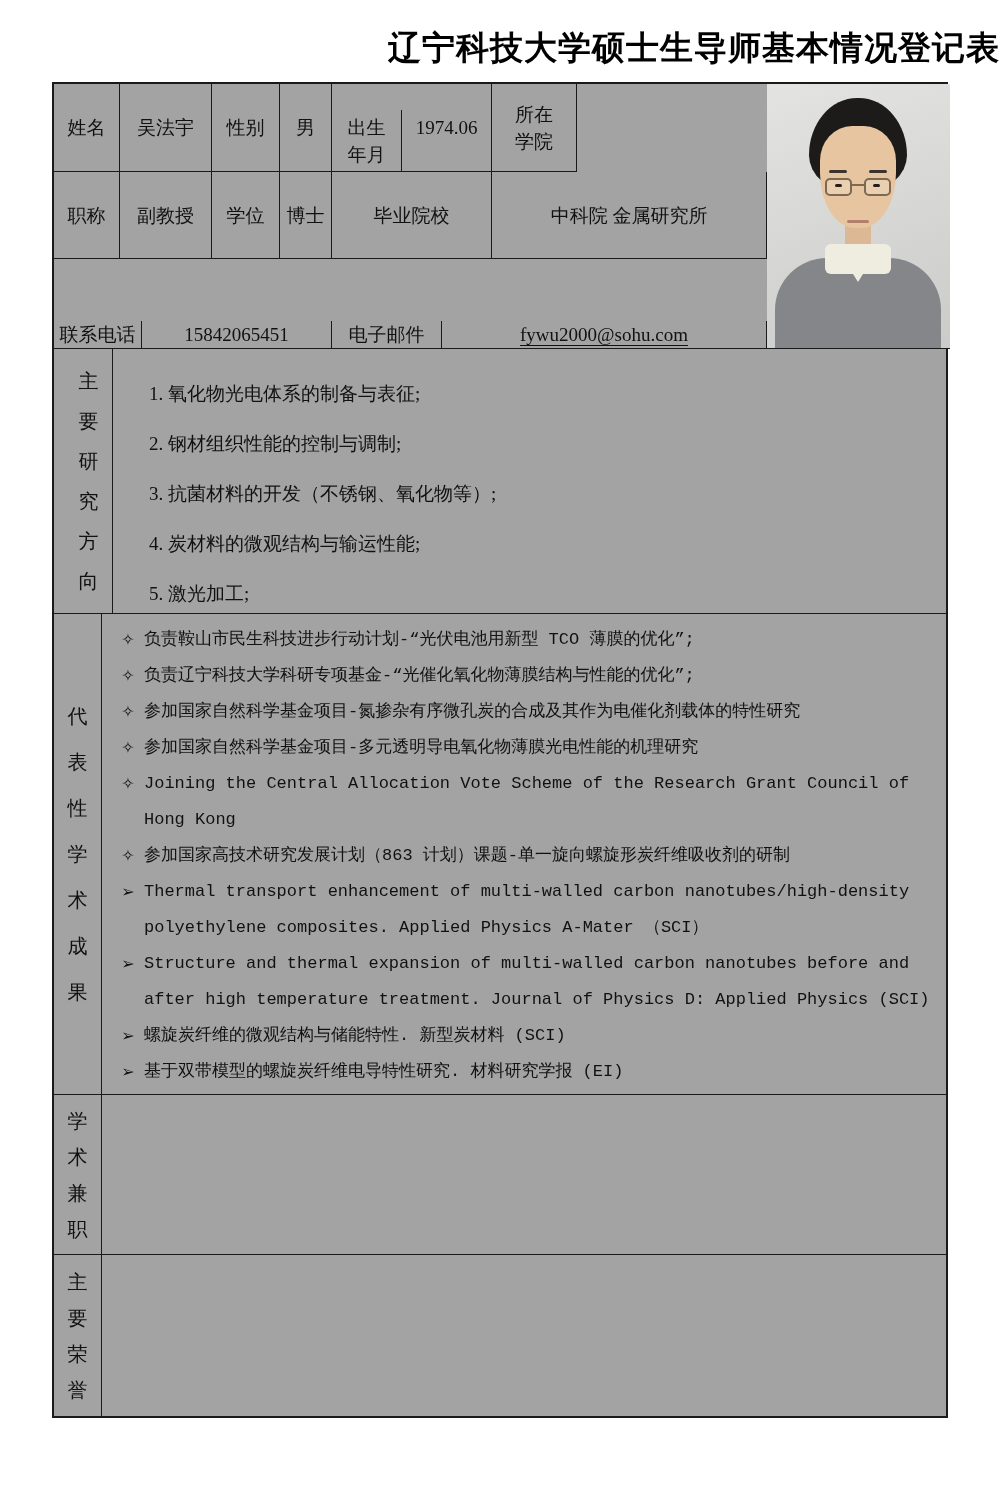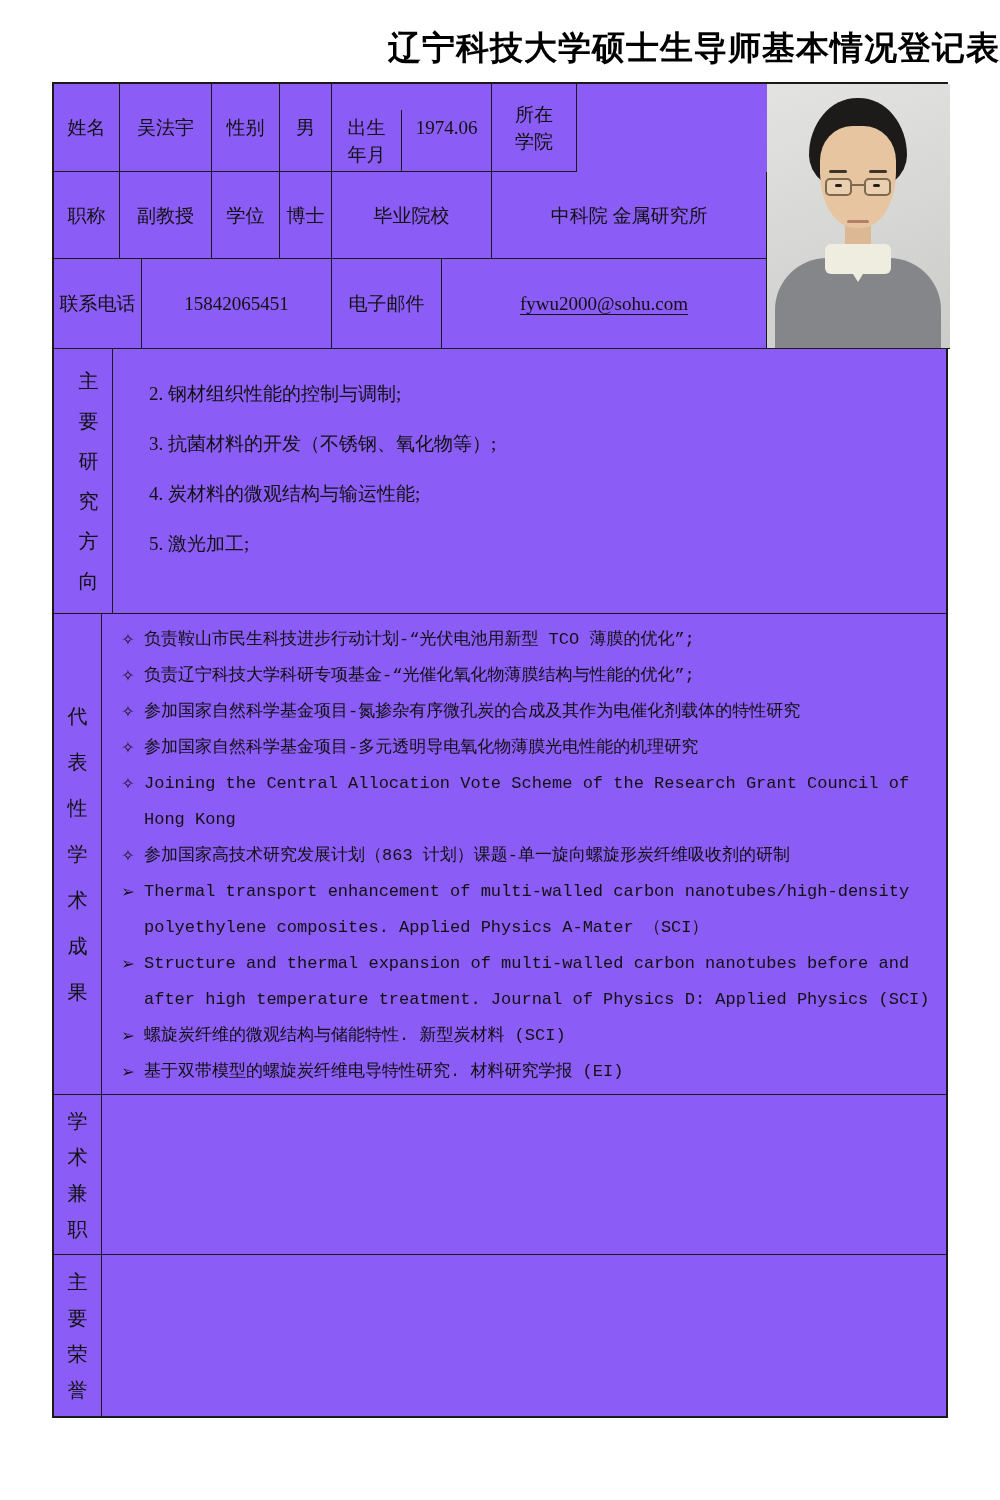--- a/index.html
+++ b/index.html
@@ -18,28 +18,28 @@
     letter-spacing: 1px;
     color: #000;
   }
   .form-table {
     position: absolute;
     left: 52px; top: 82px;
     width: 896px; height: 1336px;
     border: 2px solid #1a1a1a;
     display: flex;
     flex-direction: column;
-    background: #8b5cf6;
+    background: #a3a3a3;
   }
   .top-section { display: flex; height: 265px; flex-shrink: 0; }
   .top-left { width: 713px; display: flex; flex-direction: column; flex-shrink: 0; }
   .row { display: flex; flex-shrink: 0; }
   .r1 { height: 88px; }
   .r2 { height: 87px; }
-  .r3 { height: 90px; }
+  .r3 { height: 90px; align-items: flex-end; }
   .cell {
     border-right: 1px solid #1a1a1a;
     border-bottom: 1px solid #1a1a1a;
     display: flex;
     align-items: center;
     justify-content: center;
     text-align: center;
     font-size: 19px;
     line-height: 27px;
     overflow: hidden;
@@ -165,20 +165,21 @@
       <div class="ph-mouth"></div>
     </div>
   </div>
 
   <div class="section sec-research">
     <div class="section-label">
       <div class="vtext lh40">主要研究方向</div>
     </div>
     <div class="section-content">
       <div class="research-list">
+        <div class="research-item">1. 氧化物光电体系的制备与表征;</div>
         <div class="research-item">2. 钢材组织性能的控制与调制;</div>
         <div class="research-item">3. 抗菌材料的开发（不锈钢、氧化物等）;</div>
         <div class="research-item">4. 炭材料的微观结构与输运性能;</div>
         <div class="research-item">5. 激光加工;</div>
       </div>
     </div>
   </div>
 
   <div class="section sec-achieve">
     <div class="section-label">

